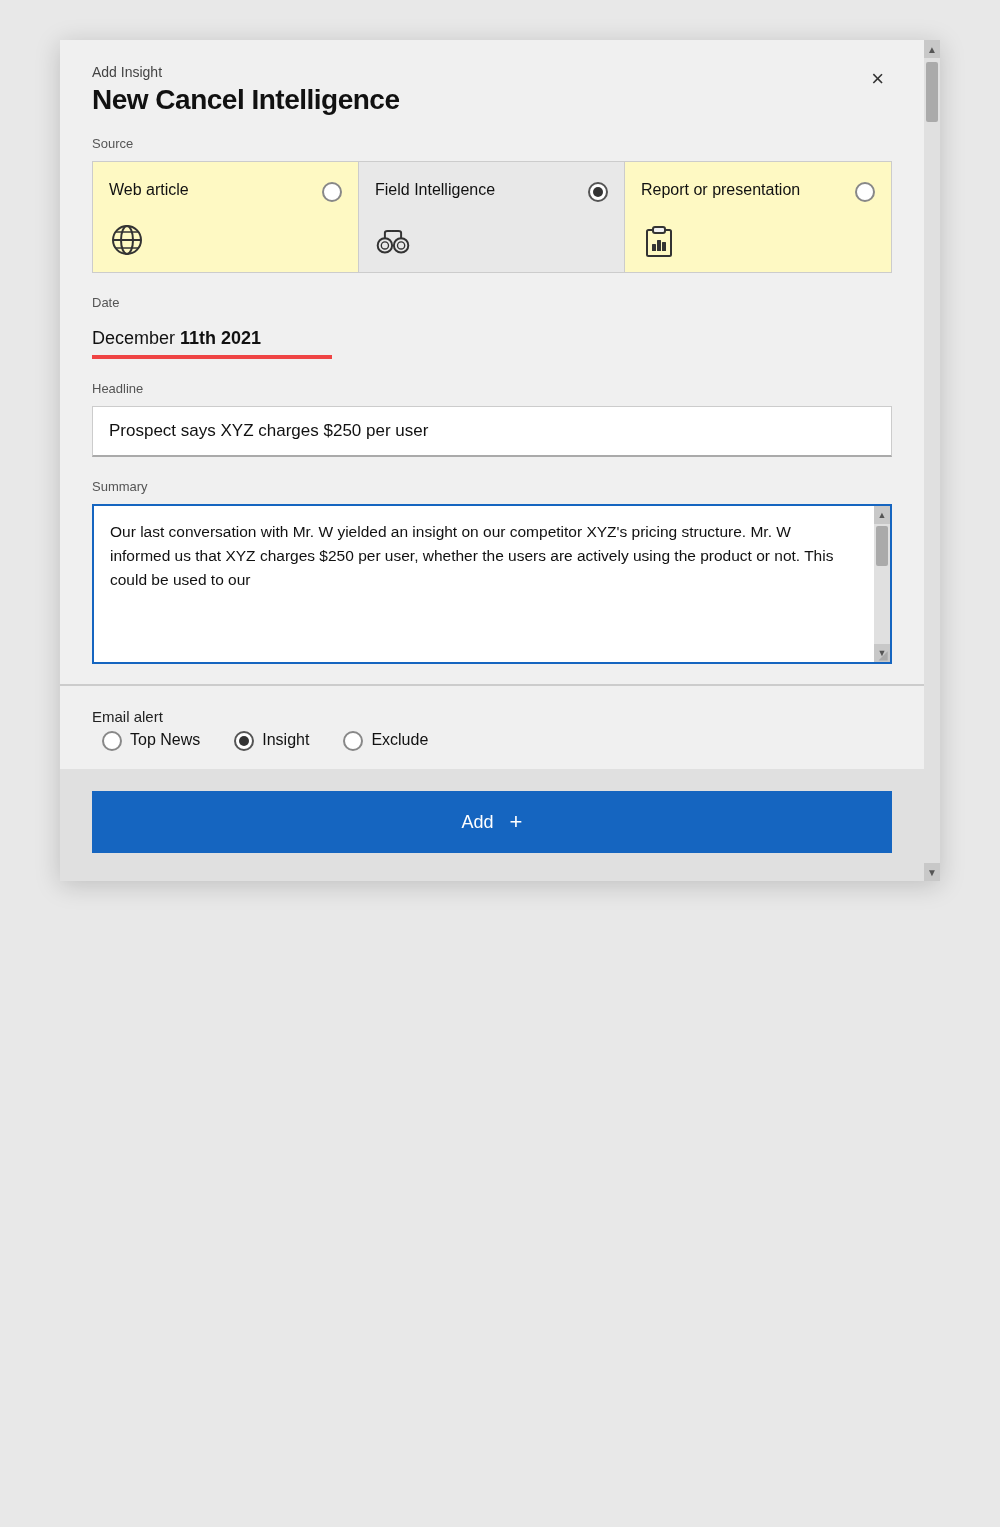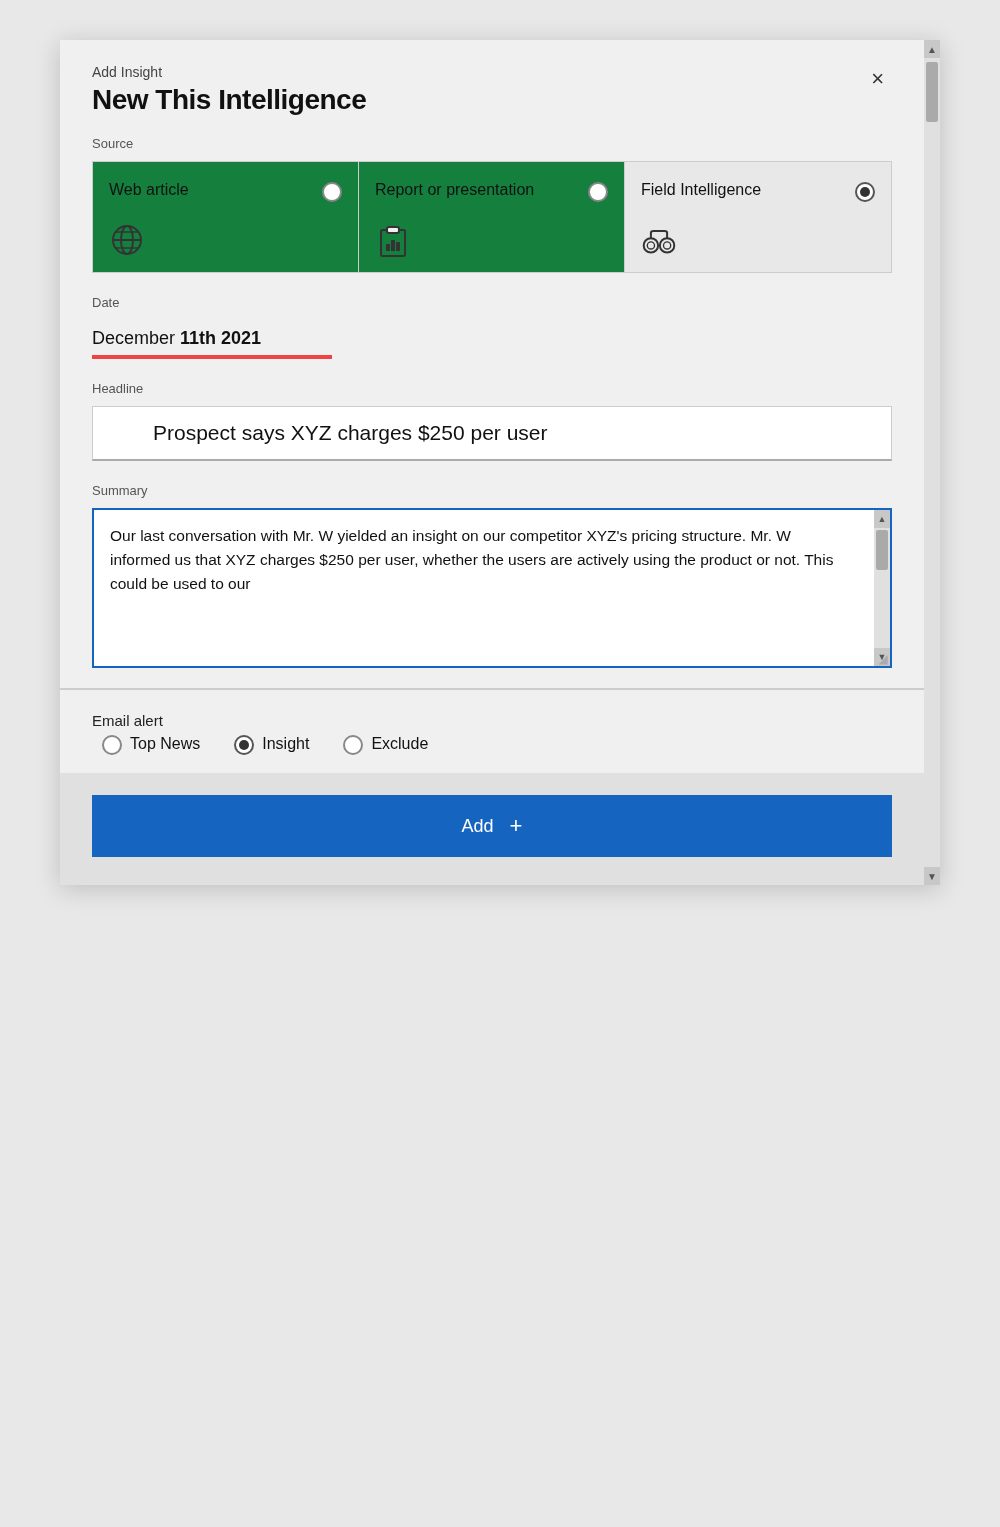--- a/index.html
+++ b/index.html
@@ -96,21 +96,21 @@
     .section-label {
       font-size: 13px;
       color: #555;
       margin-bottom: 10px;
       margin-top: 14px;
     }
     .source-grid {
       display: grid;
       grid-template-columns: 1fr 1fr 1fr;
       border: 1px solid #ccc;
-      background: #15803d;
+      background: #fef9c3;
     }
     .source-option {
       display: flex;
       flex-direction: column;
       padding: 18px 16px 14px 16px;
       border-right: 1px solid #ccc;
       cursor: pointer;
       position: relative;
     }
     .source-option:last-child { border-right: none; }
@@ -171,23 +171,22 @@
     }
     .date-text .bold { font-weight: 700; }
     .headline-section { margin-top: 22px; }
     .headline-input-wrap {
       border: 1px solid #ccc;
       background: #fff;
       padding: 14px 16px;
       border-bottom: 2px solid #aaa;
     }
     .headline-text {
-      font-size: 21px;
-      color: #111;
-      margin-left: 44px;
+      font-size: 17px;
+      color: #111;
     }
     .summary-section { margin-top: 22px; }
     .summary-textarea-wrap {
       border: 2px solid #1565c0;
       background: #fff;
       padding: 14px 16px;
       height: 160px;
       overflow: hidden;
       position: relative;
     }
@@ -328,21 +327,21 @@
     <div class="scrollbar-up">▲</div>
     <div class="scrollbar-thumb"></div>
     <div class="scrollbar-down">▼</div>
   </div>
 
   <div class="modal-content">
 
     <div class="modal-header">
       <div class="modal-header-text">
         <div class="add-insight-label">Add Insight</div>
-        <div class="modal-title">New This Intelligence</div>
+        <div class="modal-title">New Cancel Intelligence</div>
       </div>
       <button class="close-btn">×</button>
     </div>
 
     <div class="section-label">Source</div>
     <div class="source-grid">
 
       <div class="source-option">
         <div class="source-option-top">
           <div class="source-option-name">Web article</div>
@@ -352,58 +351,58 @@
           <svg viewBox="0 0 36 36" fill="none" xmlns="http://www.w3.org/2000/svg">
             <circle cx="18" cy="18" r="14" stroke="#333" stroke-width="2"></circle>
             <ellipse cx="18" cy="18" rx="6" ry="14" stroke="#333" stroke-width="2"></ellipse>
             <line x1="4" y1="18" x2="32" y2="18" stroke="#333" stroke-width="2"></line>
             <line x1="6" y1="10" x2="30" y2="10" stroke="#333" stroke-width="1.5"></line>
             <line x1="6" y1="26" x2="30" y2="26" stroke="#333" stroke-width="1.5"></line>
           </svg>
         </div>
       </div>
 
+      <div class="source-option selected">
+        <div class="source-option-top">
+          <div class="source-option-name">Field Intelligence</div>
+          <div class="radio-circle checked"></div>
+        </div>
+        <div class="source-icon binoculars-icon">
+          <svg viewBox="0 0 40 36" fill="none" xmlns="http://www.w3.org/2000/svg">
+
+            <circle cx="11" cy="24" r="8" stroke="#333" stroke-width="2.2" fill="none"></circle>
+            <circle cx="11" cy="24" r="4" stroke="#333" stroke-width="1.5" fill="none"></circle>
+
+            <circle cx="29" cy="24" r="8" stroke="#333" stroke-width="2.2" fill="none"></circle>
+            <circle cx="29" cy="24" r="4" stroke="#333" stroke-width="1.5" fill="none"></circle>
+
+            <path d="M11 16 L11 10 Q11 8 14 8 L18 8" stroke="#333" stroke-width="2.2" fill="none" stroke-linecap="round"></path>
+
+            <path d="M29 16 L29 10 Q29 8 26 8 L22 8" stroke="#333" stroke-width="2.2" fill="none" stroke-linecap="round"></path>
+
+            <line x1="18" y1="8" x2="22" y2="8" stroke="#333" stroke-width="2.2"></line>
+          </svg>
+        </div>
+      </div>
+
       <div class="source-option">
         <div class="source-option-top">
           <div class="source-option-name">Report or presentation</div>
           <div class="radio-circle"></div>
         </div>
         <div class="source-icon clipboard-icon">
           <svg viewBox="0 0 36 36" fill="none" xmlns="http://www.w3.org/2000/svg">
 
             <rect x="6" y="8" width="24" height="26" rx="1.5" stroke="#333" stroke-width="2" fill="none"></rect>
 
             <rect x="12" y="5" width="12" height="6" rx="2" stroke="#333" stroke-width="2" fill="#f0f0f0"></rect>
 
             <rect x="11" y="22" width="4" height="7" fill="#333" rx="0.5"></rect>
             <rect x="16" y="18" width="4" height="11" fill="#333" rx="0.5"></rect>
             <rect x="21" y="20" width="4" height="9" fill="#333" rx="0.5"></rect>
-          </svg>
-        </div>
-      </div>
-
-      <div class="source-option selected">
-        <div class="source-option-top">
-          <div class="source-option-name">Field Intelligence</div>
-          <div class="radio-circle checked"></div>
-        </div>
-        <div class="source-icon binoculars-icon">
-          <svg viewBox="0 0 40 36" fill="none" xmlns="http://www.w3.org/2000/svg">
-
-            <circle cx="11" cy="24" r="8" stroke="#333" stroke-width="2.2" fill="none"></circle>
-            <circle cx="11" cy="24" r="4" stroke="#333" stroke-width="1.5" fill="none"></circle>
-
-            <circle cx="29" cy="24" r="8" stroke="#333" stroke-width="2.2" fill="none"></circle>
-            <circle cx="29" cy="24" r="4" stroke="#333" stroke-width="1.5" fill="none"></circle>
-
-            <path d="M11 16 L11 10 Q11 8 14 8 L18 8" stroke="#333" stroke-width="2.2" fill="none" stroke-linecap="round"></path>
-
-            <path d="M29 16 L29 10 Q29 8 26 8 L22 8" stroke="#333" stroke-width="2.2" fill="none" stroke-linecap="round"></path>
-
-            <line x1="18" y1="8" x2="22" y2="8" stroke="#333" stroke-width="2.2"></line>
           </svg>
         </div>
       </div>
     </div>
 
     <div class="date-section">
       <div class="section-label">Date</div>
       <div class="date-input-wrap">
         <span class="date-text">
           <span>December </span><span class="bold">11th 2021</span>

